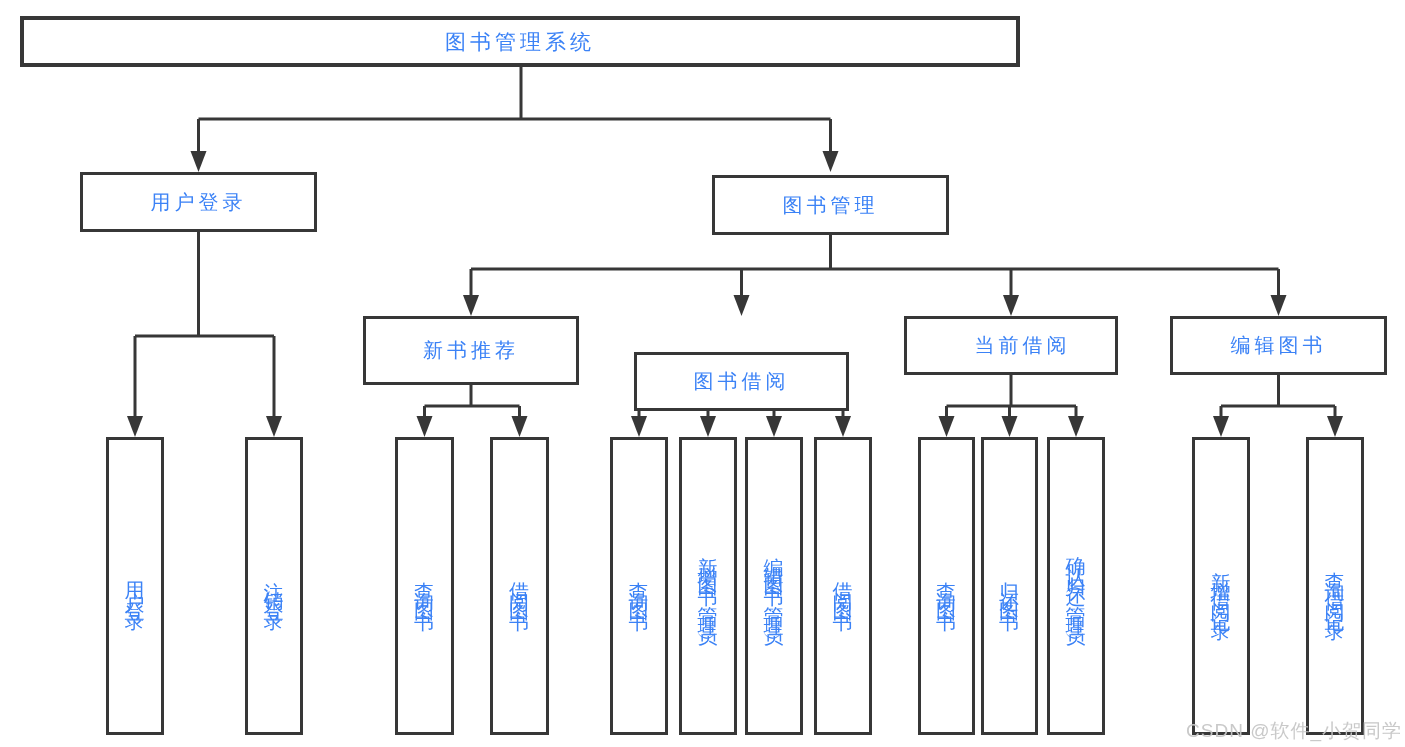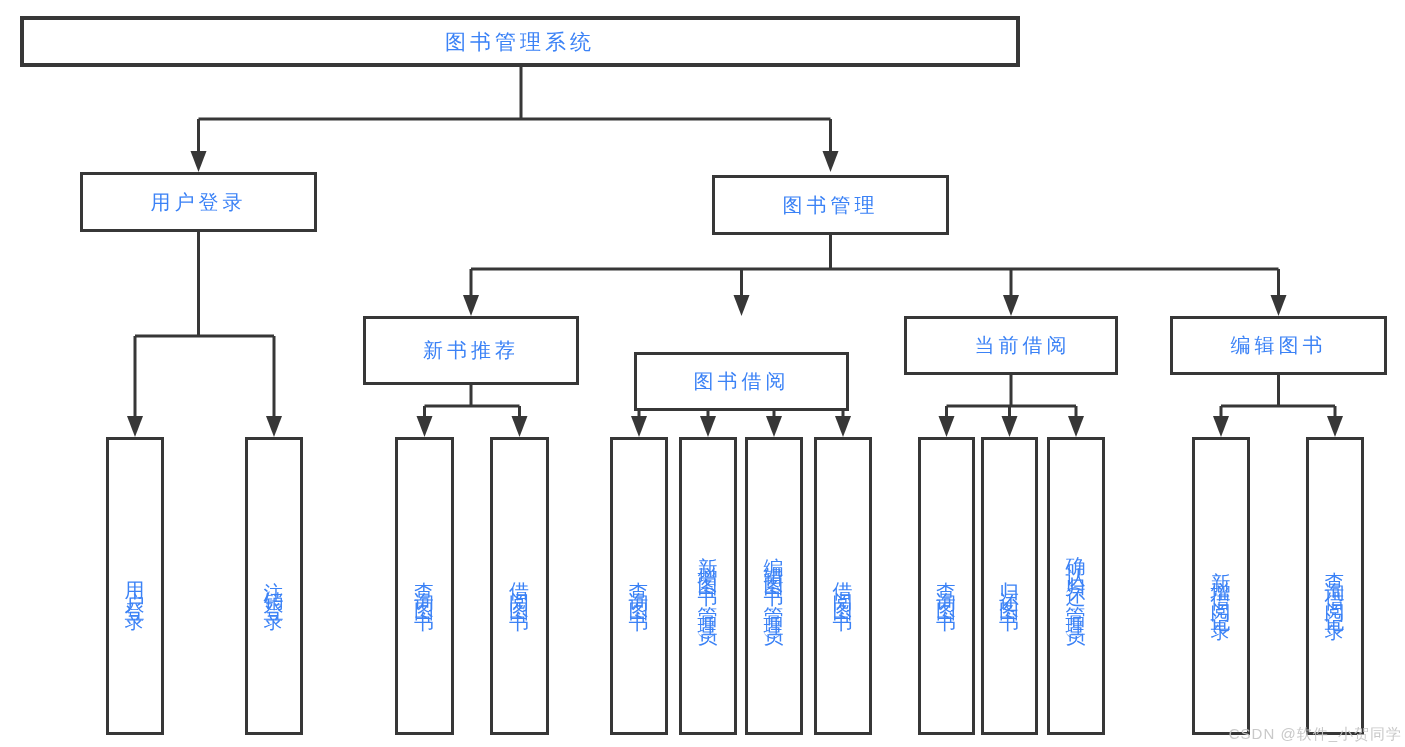--- a/index.html
+++ b/index.html
@@ -25,21 +25,21 @@
   .v-node{
     writing-mode:vertical-rl;
     text-orientation:mixed;
     font-size:20px;
     letter-spacing:10px;
     line-height:1;
   }
   .watermark{
     position:absolute;
     right:3px;bottom:3px;
-    font-size:15px;
+    font-size:19px;
     letter-spacing:1px;
     color:rgba(198,198,198,0.95);
     z-index:5;
     white-space:nowrap;
   }
 </style>
 </head>
 <body>
 
 <div class="canvas">

